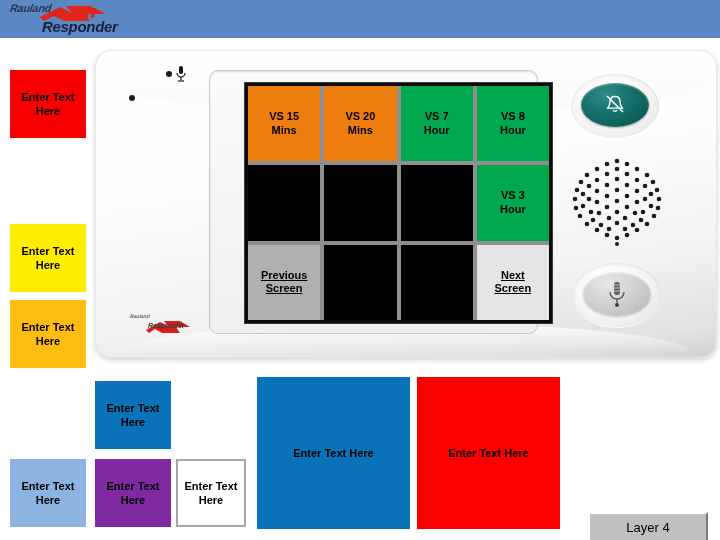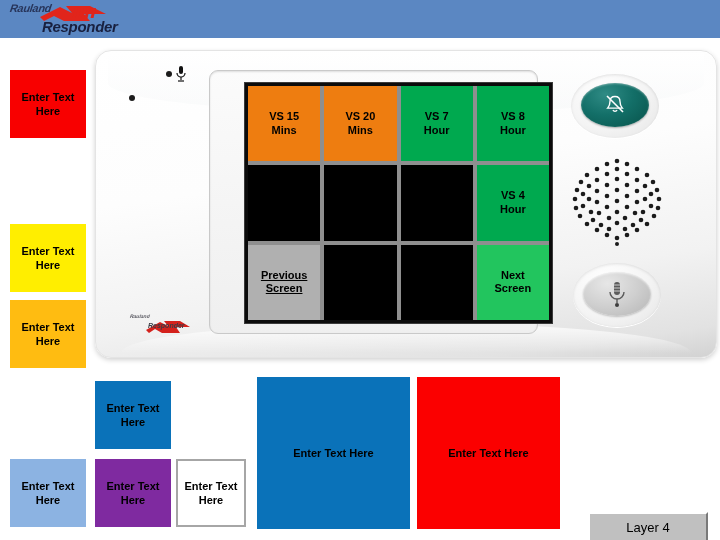--- a/index.html
+++ b/index.html
@@ -232,27 +232,27 @@
 Mins</div>
             <div class="cell" style="background: rgb(238, 125, 16);">VS 20
 Mins</div>
             <div class="cell" style="background: rgb(0, 169, 79);">VS 7
 Hour</div>
             <div class="cell" style="background: rgb(0, 169, 79);">VS 8
 Hour</div>
             <div class="cell" style="background: rgb(0, 0, 0);"></div>
             <div class="cell" style="background: rgb(0, 0, 0);"></div>
             <div class="cell" style="background: rgb(0, 0, 0);"></div>
-            <div class="cell" style="background: rgb(0, 169, 79);">VS 4
+            <div class="cell" style="background: rgb(0, 169, 79);">VS 3
 Hour</div>
             <div class="cell" style="background: rgb(176, 176, 176); text-decoration: underline;">Previous
 Screen</div>
             <div class="cell" style="background: rgb(0, 0, 0);"></div>
             <div class="cell" style="background: rgb(0, 0, 0);"></div>
-            <div class="cell" style="background: #22c55e;">Next
+            <div class="cell" style="background: #e5e5e5; text-decoration: underline;">Next
 Screen</div>
           </div>
       </div>
     </div>
 
     <div class="btn-round-well btn-mute">
       <div class="pad">
         <svg width="26" height="26" viewBox="0 0 26 26">
           <path d="M13 4.5 c-3.2 0-5 2.2-5 5 0 4-1.6 5.6-2.4 6.6 h14.8 C19.6 15.1 18 13.5 18 9.5 c0-2.8-1.8-5-5-5z" fill="none" stroke="#ffffff" stroke-width="1.4"></path>
           <path d="M11 18 a2.2 2.2 0 0 0 4 0" fill="none" stroke="#ffffff" stroke-width="1.4"></path>

